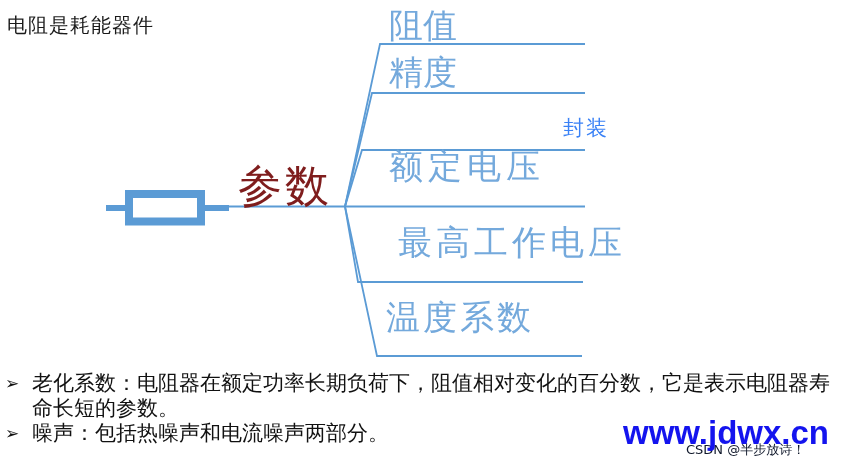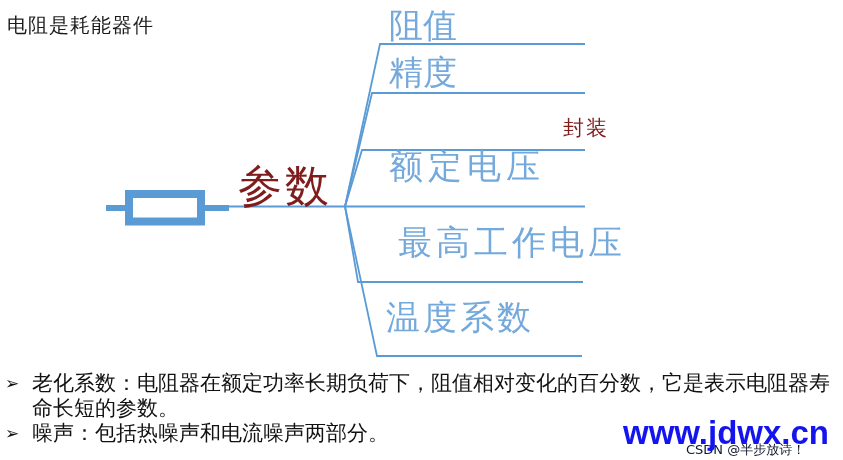--- a/index.html
+++ b/index.html
@@ -27,21 +27,21 @@
     color:#7f1d1d;font-size:44px;line-height:1;letter-spacing:3px;
   }
   .lbl-zuzhi{left:389px;top:9px;}
   .lbl-jingdu{left:389px;top:56px;}
   .lbl-gonglv{left:387px;top:102px;letter-spacing:5px;}
   .lbl-dianya{left:389px;top:150px;letter-spacing:5px;}
   .lbl-zuigao{left:389px;top:226px;letter-spacing:4px;margin-left:9px;}
   .lbl-wendu{left:386px;top:301px;letter-spacing:3px;font-family:Liberation Serif, serif;}
   .annotation-black{
     position:absolute;left:563px;top:114px;
-    font-size:21px;color:#7f1d1d;letter-spacing:2px;
+    font-size:21px;color:#3b82f6;letter-spacing:2px;
   }
   .notes{
     position:absolute;left:5px;top:371px;width:834px;
     font-size:21px;color:#111111;line-height:25px;
   }
   .note-item{display:flex;align-items:flex-start;}
   .bullet{
     flex:0 0 27px;
     font-size:17px;line-height:25px;
     color:#111111;

